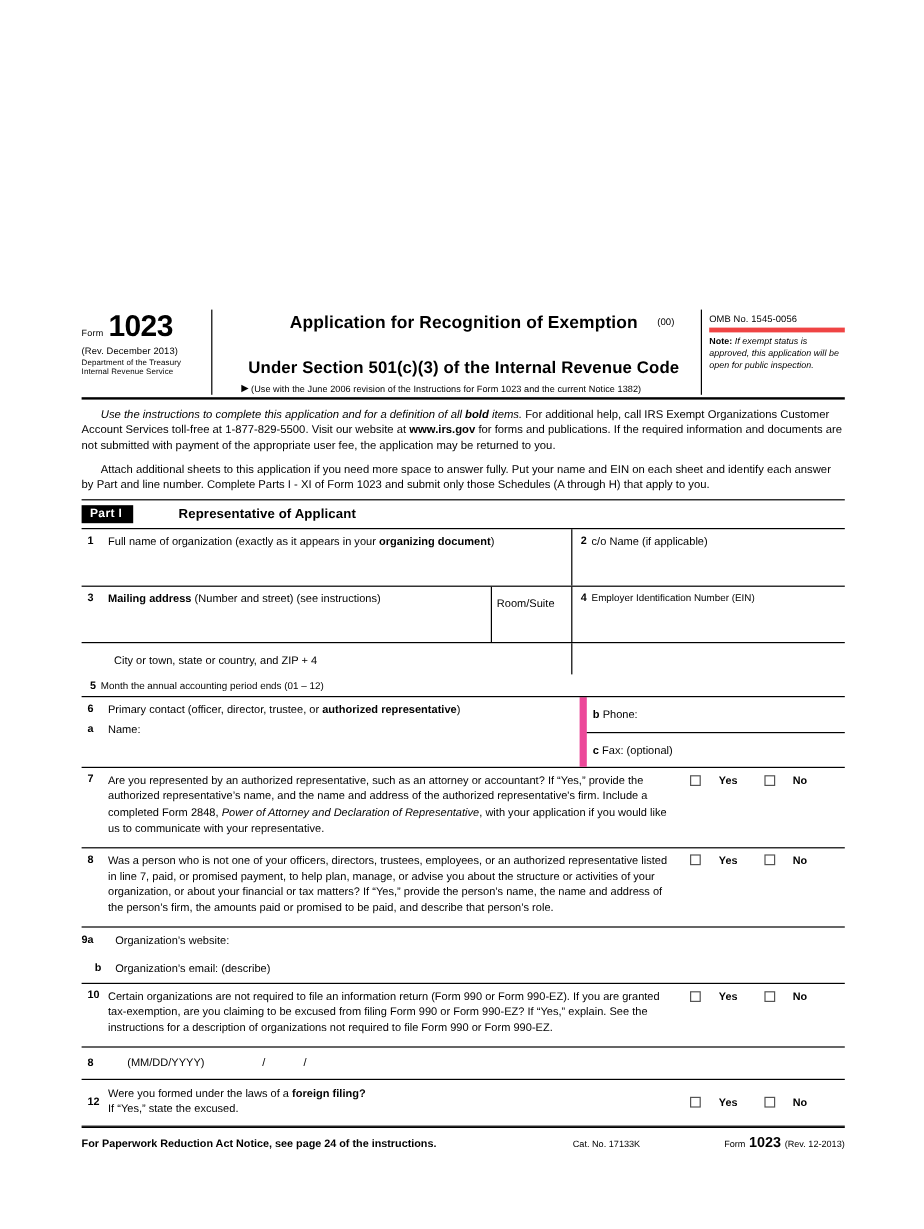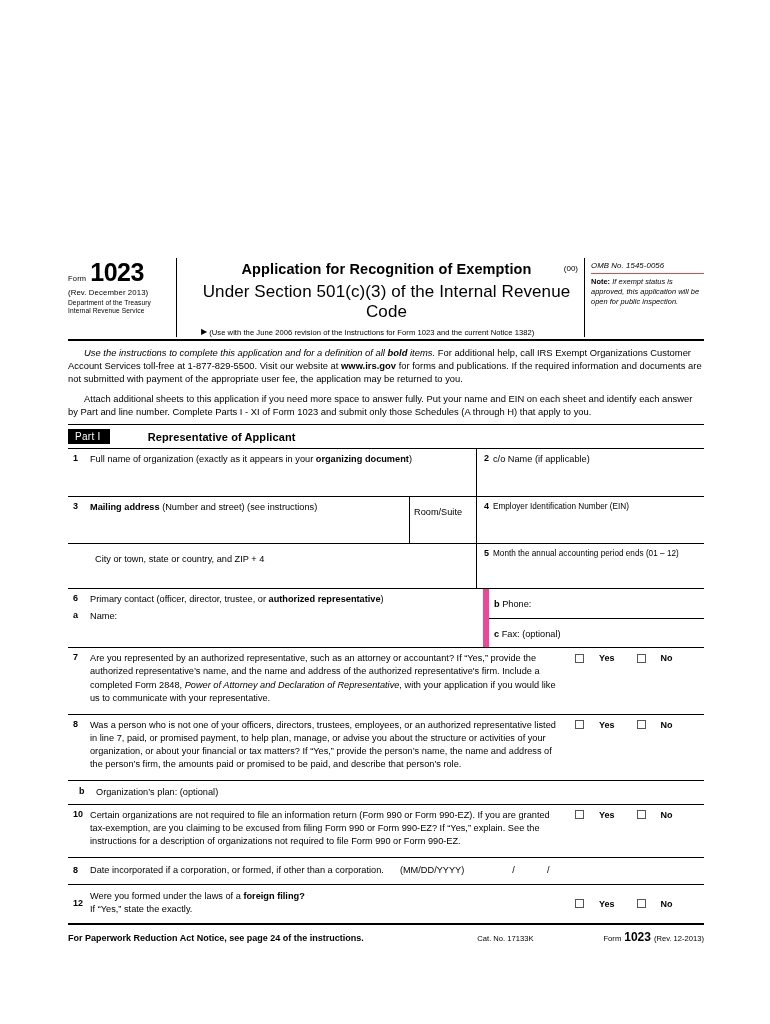--- a/index.html
+++ b/index.html
@@ -70,56 +70,55 @@
     text-align: center;
     position: relative;
   }
   .mh-title-main {
     font-size: 14.5px;
     font-weight: bold;
     letter-spacing: .1px;
     line-height: 1.22;
   }
   .mh-title-sub {
-    font-size: 17px;
-    font-weight: normal;
-    margin-top: 3px;
+    font-size: 14px;
+    font-weight: bold;
+    margin-top: 19px;
     letter-spacing: .1px;
   }
   .mh-title-note {
     font-size: 7.6px;
     margin-top: 5px;
     text-align: left;
     padding-left: 12px;
     letter-spacing: .05px;
   }
   .tri {
     font-size: 8px;
     vertical-align: 1px;
     margin-right: 2px;
   }
   .mh-00 {
     position: absolute;
-    right: 6px;
+    right: 22px;
     top: 6px;
     font-size: 8px;
   }
 
   .mh-omb {
     width: 113px;
     flex: 0 0 auto;
     border-left: 1.5px solid #000;
     padding-left: 6px;
   }
   .omb-no {
     font-size: 7.8px;
     padding: 3px 0 3px 0;
-    border-bottom: 1px solid #ef4444;
-    letter-spacing: .1px;
-    font-style: italic;
+    border-bottom: 4px solid #ef4444;
+    letter-spacing: .1px;
   }
   .omb-note {
     font-size: 7.4px;
     padding-top: 3px;
     line-height: 1.32;
     font-style: italic;
     letter-spacing: .05px;
   }
   .omb-note b {
     font-style: normal;
@@ -145,21 +144,21 @@
   .partbar {
     display: flex;
     align-items: center;
     padding: 4px 0 4px 0;
     border-bottom: 1.5px solid #000;
   }
   .part-badge {
     background: #000;
     color: #fff;
     font-size: 10px;
-    font-weight: normal;
+    font-weight: bold;
     padding: 2px 9px 2px 7px;
     letter-spacing: .3px;
   }
   .part-title {
     font-size: 11px;
     font-weight: bold;
     margin-left: 38px;
     letter-spacing: .1px;
   }
 
@@ -320,21 +319,21 @@
       <span class="lt">Room/Suite</span>
     </div>
     <div class="cell" style="width:227px; padding-left:5px;">
       <div class="qrow">
         <span class="no narrow" style="flex:0 0 11px; width:11px;">4</span>
         <span class="lt qbody small">Employer Identification Number (EIN)</span>
       </div>
     </div>
   </div>
 
-  <div class="row" style="height:44px;">
+  <div class="row" style="height:44px;flex-direction:column;">
     <div class="cell vline" style="width:409px; padding-left:27px;">
       <span class="lt">City or town, state or country, and ZIP + 4</span>
     </div>
     <div class="cell" style="width:227px; padding-left:5px;">
       <div class="qrow">
         <span class="no narrow" style="flex:0 0 11px; width:11px;">5</span>
         <span class="lt qbody small">Month the annual accounting period ends (01 – 12)</span>
       </div>
     </div>
   </div>
@@ -388,52 +387,55 @@
         <span class="cbox"></span>
         <span class="cblabel">Yes</span>
       </span>
       <span class="cbitem">
         <span class="cbox"></span>
         <span class="cblabel">No</span>
       </span>
     </div>
   </div>
 
+  <div class="row" style="padding:5px 0 5px 0; border-bottom:none;">
+    <span class="no" style="flex:0 0 28px; width:28px; padding-left:0;">9a</span>
+    <span class="lt">Organization’s website:</span>
+  </div>
 
   <div class="row" style="padding:5px 0 5px 0;">
     <span class="no" style="flex:0 0 28px; width:28px; padding-left:11px;">b</span>
-    <span class="lt">Organization’s plan: (optional)</span>
+    <span class="lt">Organization’s email: (describe)</span>
   </div>
 
   <div class="row" style="padding:4px 0 9px 0;">
     <span class="no">10</span>
     <span class="lt" style="flex:1 1 auto; padding-right:10px; max-width:475px;">Certain organizations are not required to file an information return (Form 990 or Form 990-EZ). If you are granted tax-exemption, are you claiming to be excused from filing Form 990 or Form 990-EZ? If “Yes,” explain. See the instructions for a description of organizations not required to file Form 990 or Form 990-EZ.</span>
     <div class="cbgroup">
       <span class="cbitem">
         <span class="cbox"></span>
         <span class="cblabel">Yes</span>
       </span>
       <span class="cbitem">
         <span class="cbox"></span>
         <span class="cblabel">No</span>
       </span>
     </div>
   </div>
 
   <div class="row" style="padding:6px 0 7px 0; align-items:baseline;">
     <span class="no">8</span>
-    <span class="lt">Date incorporated if a corporation, or formed, if other than a corporation.</span>
     <span class="lt" style="margin-left:16px;">(MM/DD/YYYY)</span>
     <span class="lt" style="margin-left:48px;">/</span>
     <span class="lt" style="margin-left:32px;">/</span>
   </div>
 
   <div class="row" style="padding:5px 0 7px 0;align-items:center;">
     <span class="no">12</span>
-    <span class="lt" style="flex:1 1 auto; padding-right:10px; max-width:475px;"><span>Were you formed under the laws of a </span><b>foreign filing?</b><br><span>If “Yes,” state the exactly.</span></span>
+    <span class="lt" style="flex:1 1 auto; padding-right:10px; max-width:475px;"><span>Were you formed under the laws of a </span><b>foreign filing?</b><br><span>If “Yes,” state the excused.</span></span>
     <div class="cbgroup">
       <span class="cbitem">
         <span class="cbox"></span>
         <span class="cblabel">Yes</span>
       </span>
       <span class="cbitem">
         <span class="cbox"></span>
         <span class="cblabel">No</span>
       </span>
     </div>

